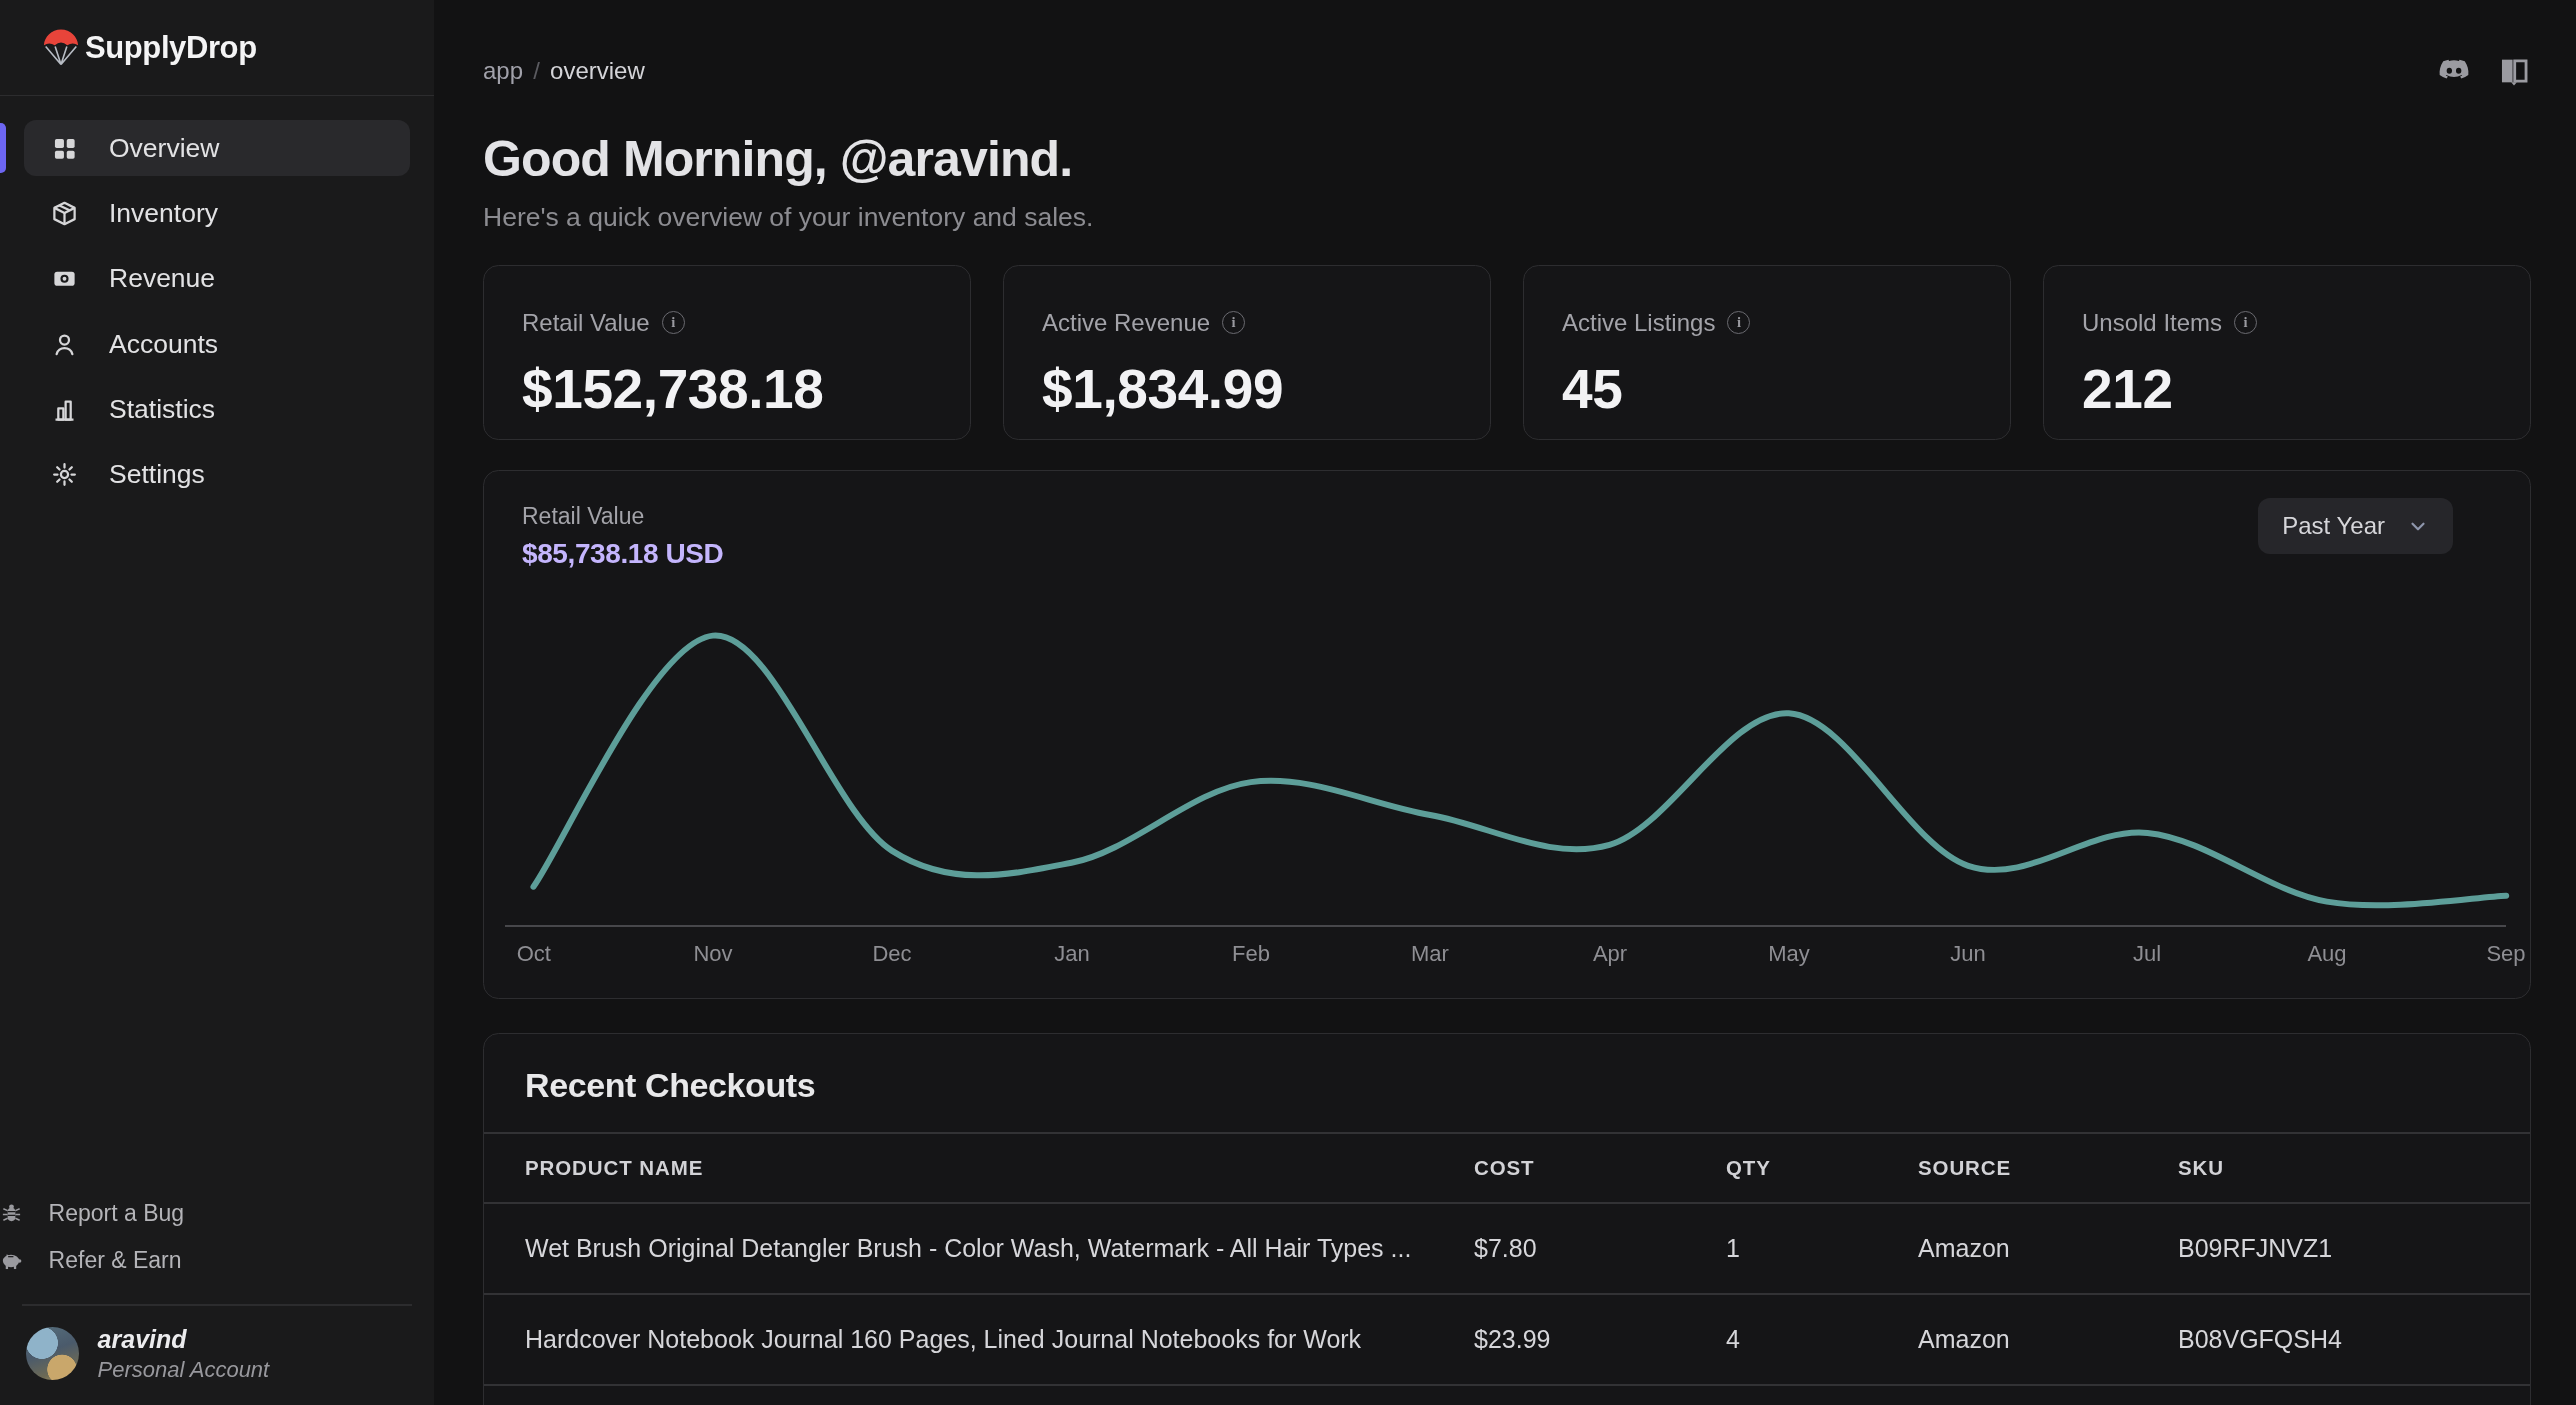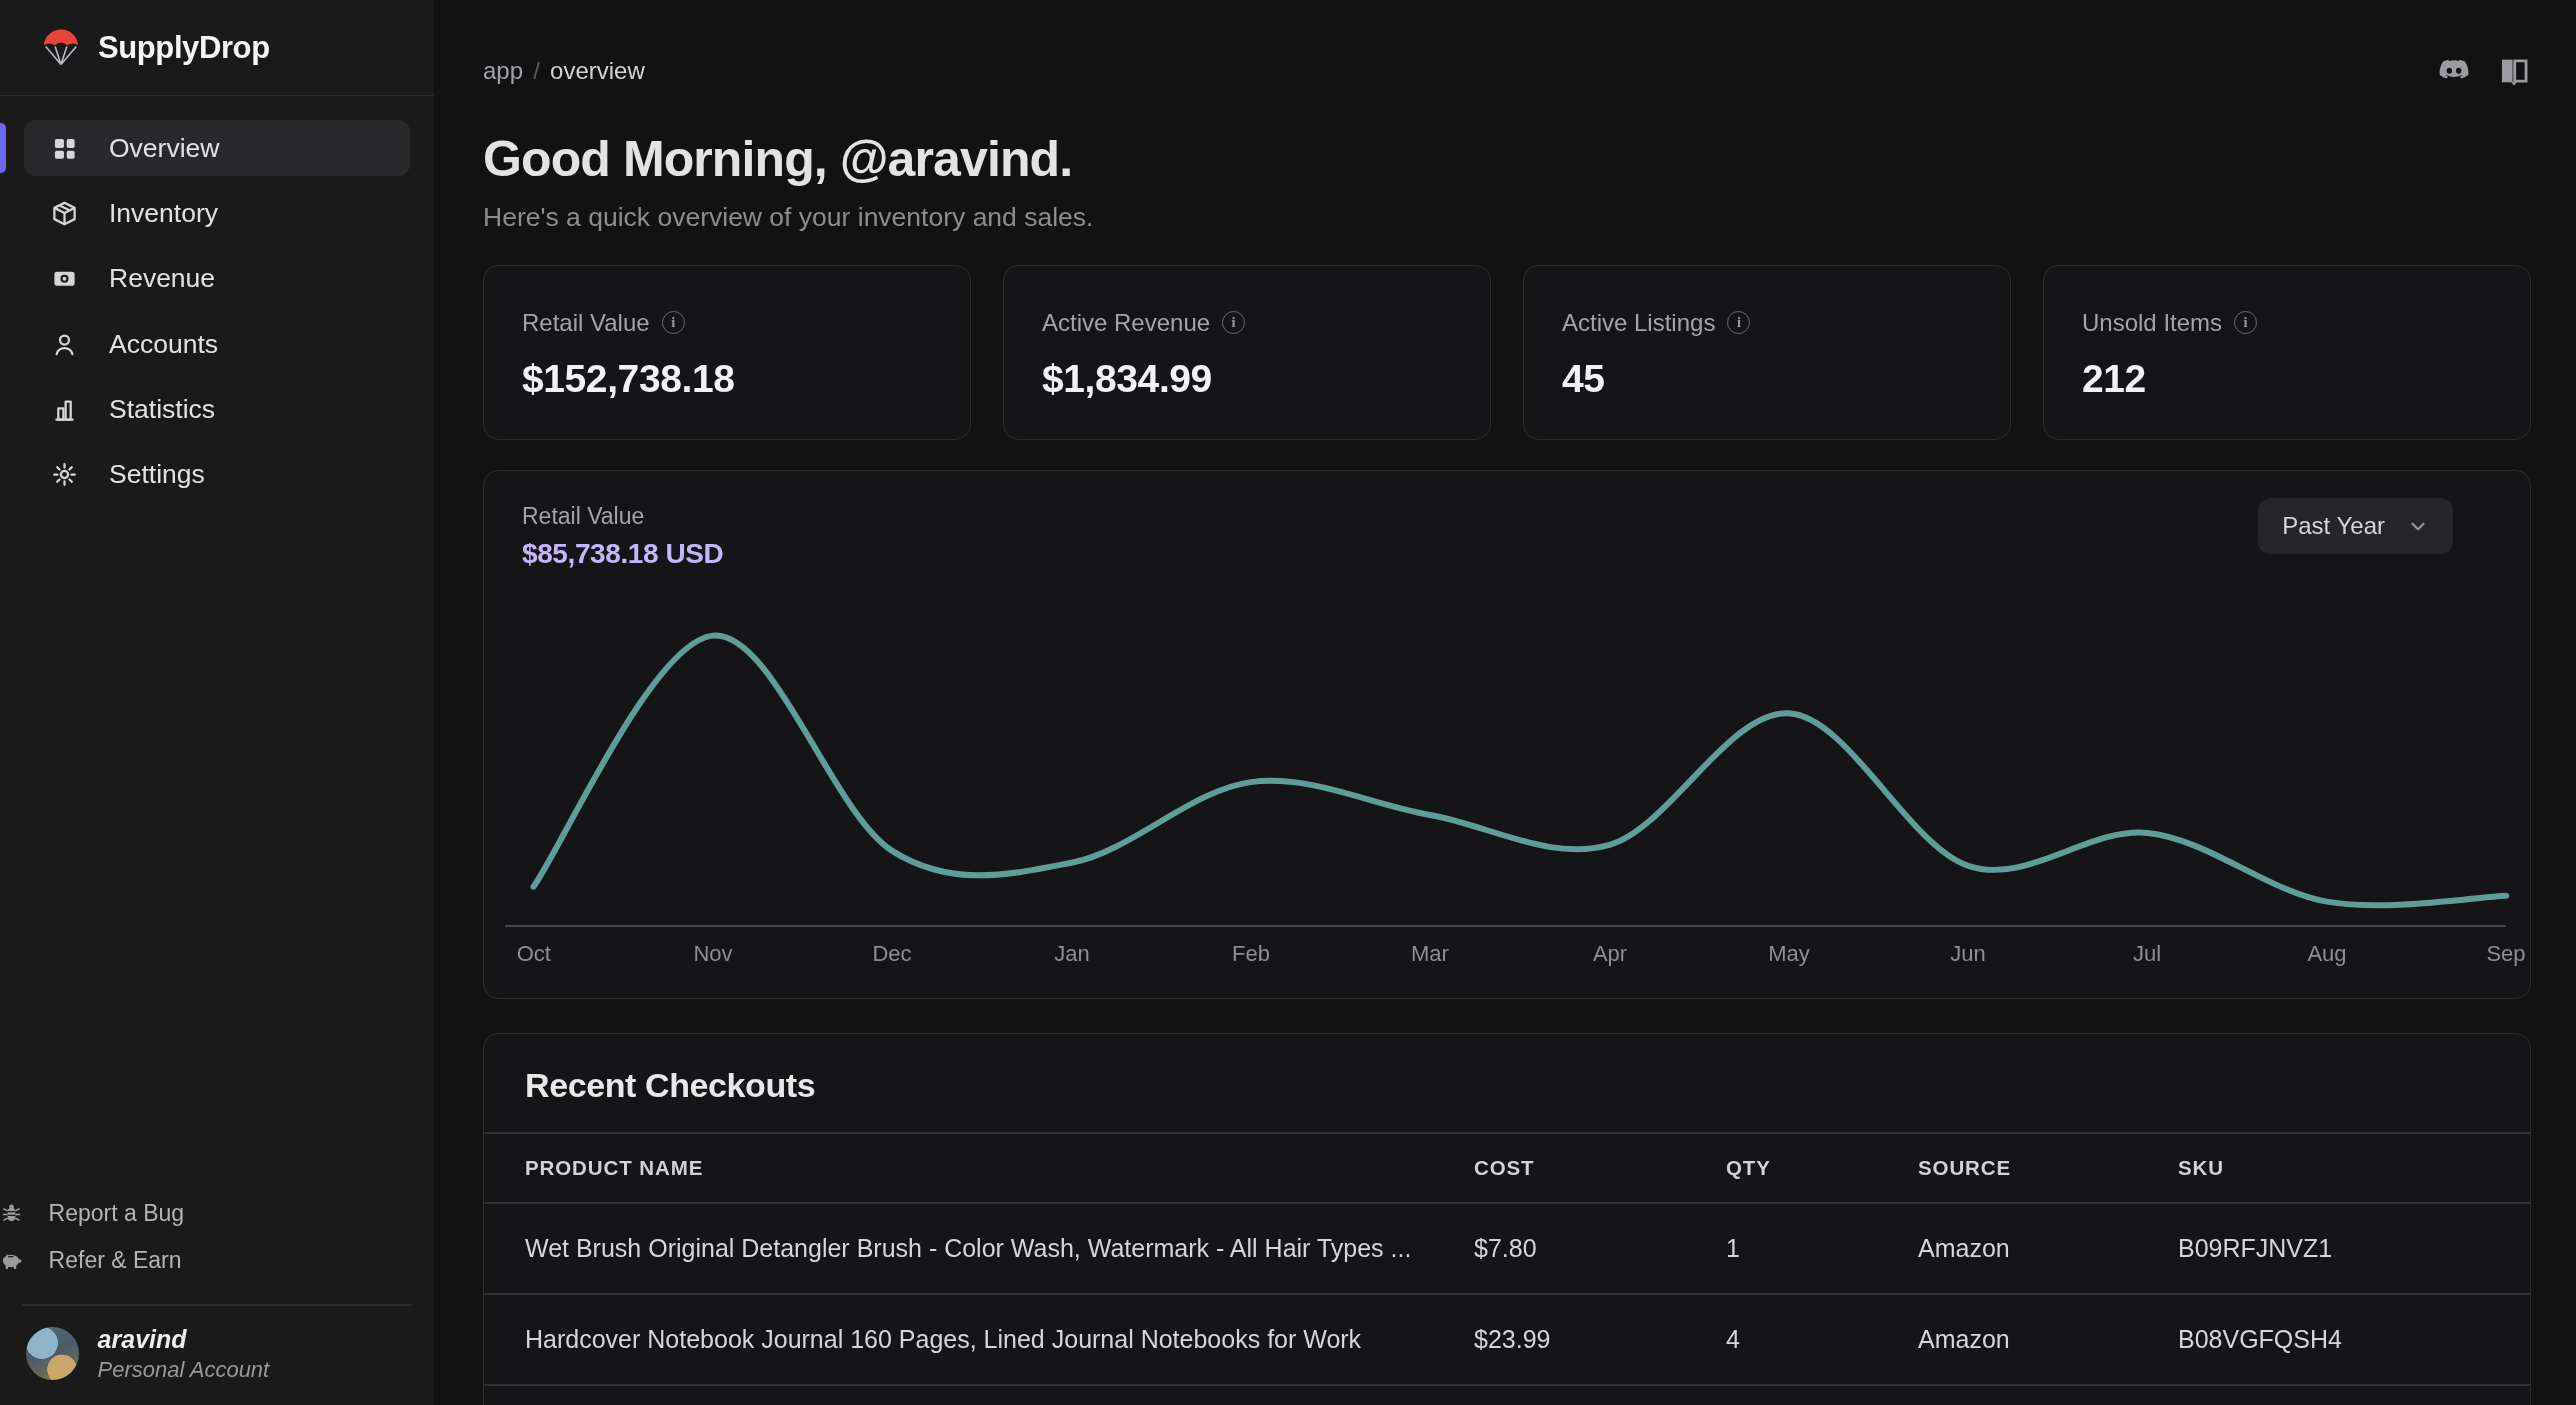--- a/index.html
+++ b/index.html
@@ -15,21 +15,21 @@
 
   
   .sidebar {
     width:434px; min-width:434px; height:100%;
     background:#1a1a1b;
     display:flex; flex-direction:column;
     position:relative;
   }
   .logo-row {
     height:96px; display:flex; align-items:center;
-    padding-left:43px; gap:19px;
+    padding-left:43px; gap:6px;
     border-bottom:1.7px solid #2c2c2e;
   }
   .logo-text { font-size:31px; font-weight:700; color:#f4f4f5; letter-spacing:-0.4px; }
   .nav { margin-top:24px; display:flex; flex-direction:column; }
   .nav-item {
     position:relative;
     height:56px; margin:0 24px 9.4px 24px;
     border-radius:12px;
     display:flex; align-items:center; gap:31px;
     padding-left:27px;
@@ -89,21 +89,21 @@
     display:grid; grid-template-columns:repeat(4,1fr); gap:32px;
   }
   .stat-card { height:175px; padding:43px 38px; }
   .stat-label-row { display:flex; align-items:center; gap:12px; font-size:24px; color:#a3a3a9; }
   .info-icon {
     width:23px; height:23px; border:1.7px solid #6a6a70; border-radius:50%;
     display:inline-flex; align-items:center; justify-content:center;
     color:#9a9aa0; font-size:14.5px; font-weight:700; font-family:"Liberation Serif",serif;
   }
   .info-icon::after { content:"i"; }
-  .stat-value { margin-top:20.5px; font-size:39px; font-weight:700; color:#f2f2f4; letter-spacing:-0.4px; }
+  .stat-value { margin-top:20.5px; font-size:55px; font-weight:700; color:#f2f2f4; letter-spacing:-0.4px; }
 
   
   .chart-card { margin-top:30px; height:529px; position:relative; }
   .chart-head { position:absolute; left:38px; top:32px; }
   .chart-label { font-size:23px; color:#a3a3a9; }
   .chart-value { margin-top:8.5px; font-size:28px; font-weight:700; color:#c4b5fd; letter-spacing:-0.4px; }
   .range-select {
     position:absolute; top:27px; right:77px;
     height:56px; padding:0 24px;
     background:#26262a; border-radius:12px;

